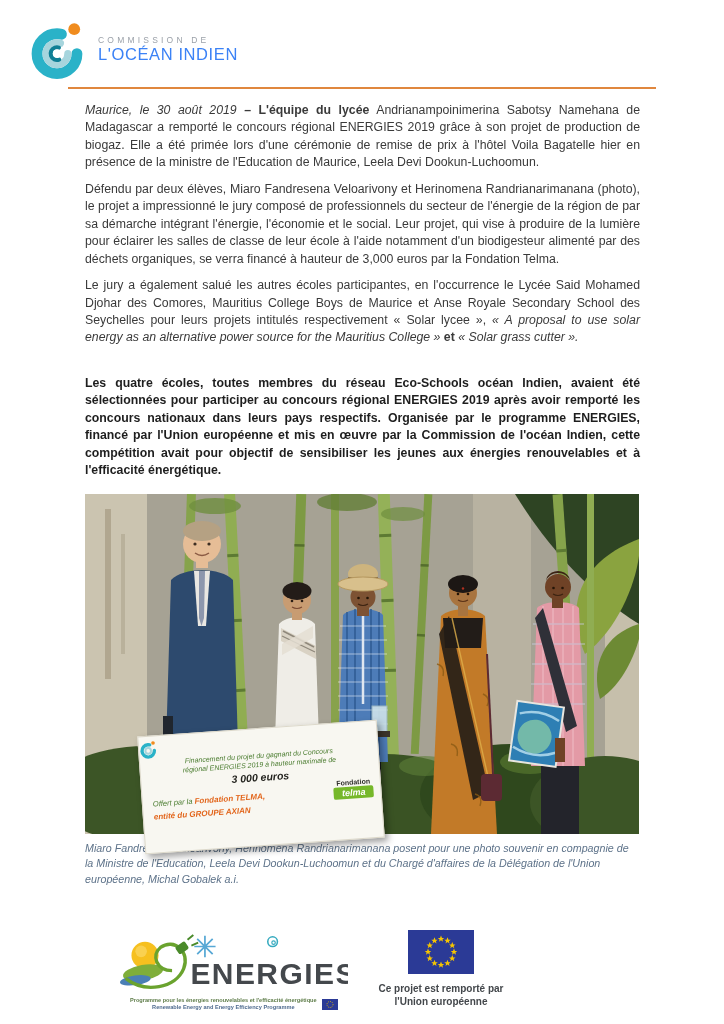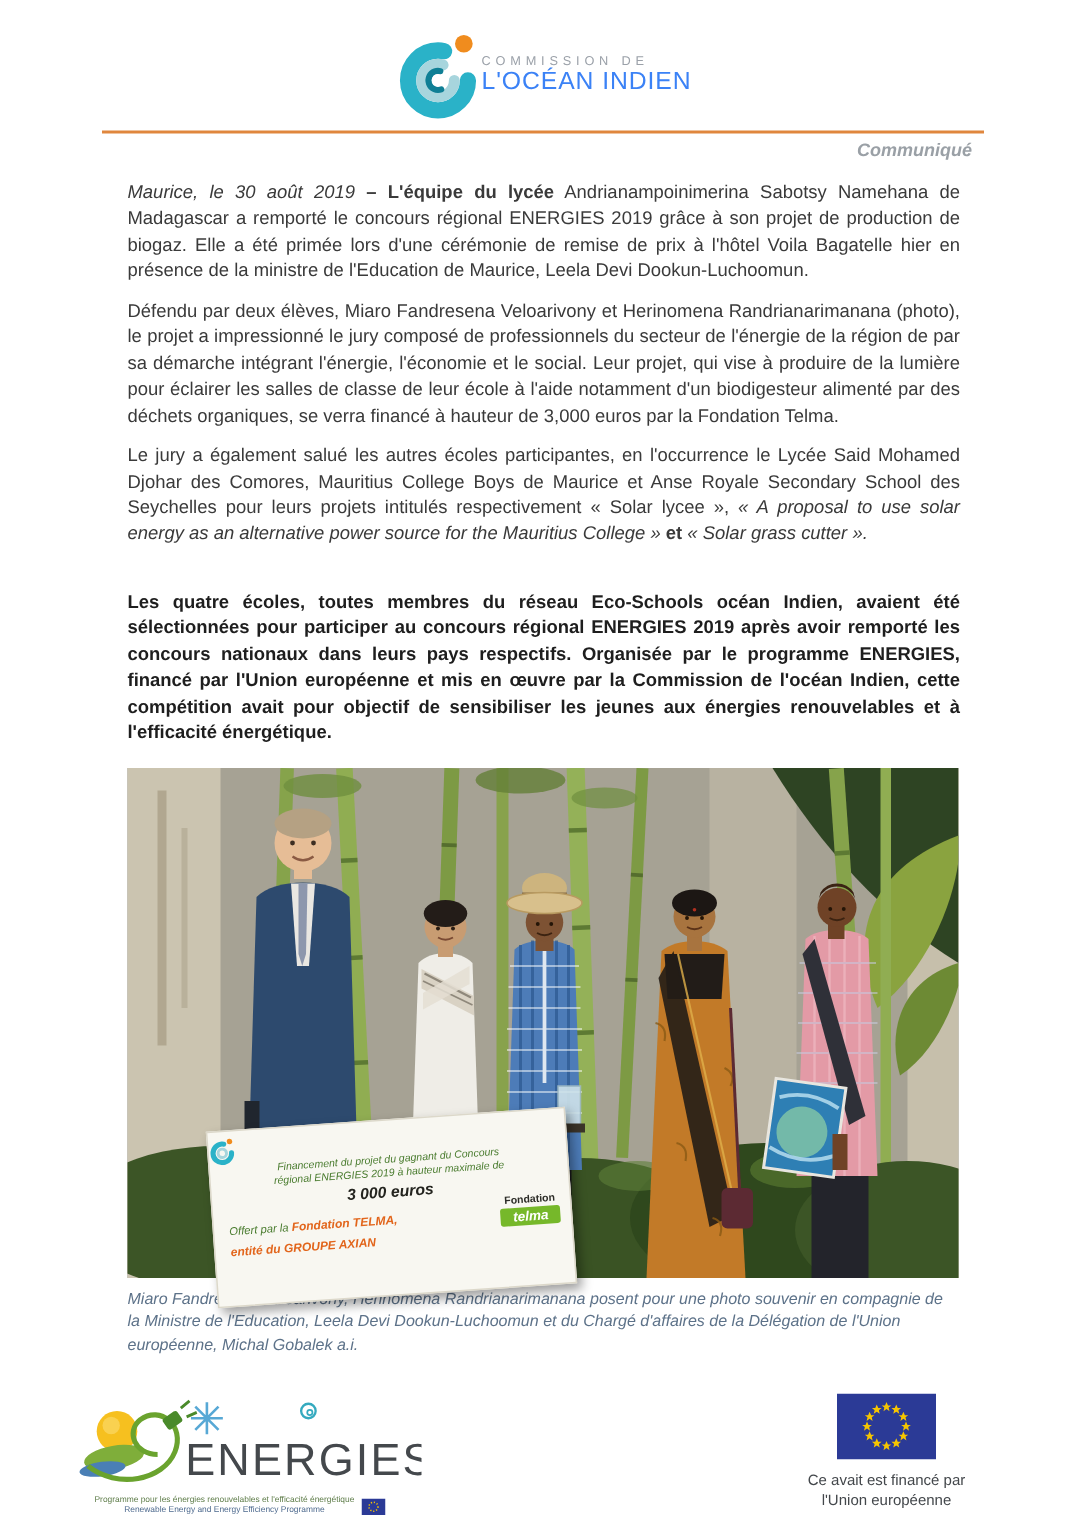--- a/index.html
+++ b/index.html
@@ -1,19 +1,19 @@
 <!DOCTYPE html>
 <html><head>
 <meta charset="utf-8">
 <style>
   html,body{margin:0;padding:0;background:#ffffff;}
   .page{position:relative;width:724px;height:1024px;background:#fff;overflow:hidden;
         font-family:"Liberation Sans",sans-serif;color:#3a3a3a;}
   
-  .header{padding-top:20px;display:flex;justify-content:center;align-items:center;}
+  .header{padding-top:20px;display:flex;justify-content:flex-start;align-items:center;gap:12px;margin-left:28px;}
   .org-name{line-height:1.15;}
   .org-line1{font-size:8.5px;letter-spacing:3.2px;color:#9ba1a9;}
   .org-line2{font-size:16.5px;letter-spacing:.6px;color:#3b82f6;}
   .rule{margin:7px 68px 0;border:none;border-top:2px solid #e0873e;height:0;}
   .communique{margin-top:4px;padding-right:76px;text-align:right;color:#9aa0a6;
               font-weight:bold;font-style:italic;font-size:12px;}
   .title{margin-top:11px;text-align:center;color:#ED7D31;font-weight:bold;font-size:13.4px;}
   
   .content{padding:0 84px 0 85px;}
   p.body-par{font-size:12.3px;line-height:1.42;text-align:justify;margin:9px 0 0;}
@@ -34,22 +34,22 @@
   .check-left{text-align:left;line-height:1.3;}
   .cg{color:#4a7c2f;font-size:7.5px;font-style:italic;}
   .co{color:#e2651b;font-size:8px;font-weight:bold;font-style:italic;}
   .telma-logo{text-align:center;margin-top:1px;}
   .telma-top{font-size:7px;font-weight:bold;color:#2d2d28;}
   .telma-badge{margin-top:1px;background:#76b82a;color:#fff;font-weight:bold;font-style:italic;
                font-size:9px;padding:1px 8px;border-radius:2px;}
   
   .caption{width:554px;margin-top:7px;font-style:italic;color:#5d7289;font-size:10.7px;line-height:1.48;}
   
-  .footer{position:absolute;left:0;right:0;bottom:12px;padding:0 58px 0 49px;display:flex;
-          justify-content:space-between;align-items:flex-start;}
+  .footer{position:absolute;left:0;right:0;bottom:12px;padding:0 58px 0 116px;display:flex;
+          align-items:flex-start;font-weight:bold;}
   .energies-block{width:250px;}
   .energies-sub{display:flex;align-items:center;gap:5px;margin-top:1px;padding-left:14px;}
   .energies-sub-lines{line-height:1.35;}
   .esub1{font-size:5.6px;color:#5f7d4a;}
   .esub2{font-size:5.6px;color:#4f6b8f;text-align:center;}
   .eu-block{width:150px;display:flex;flex-direction:column;align-items:center;}
   .eu-caption{margin-top:8px;font-size:10px;color:#43474b;text-align:center;line-height:1.35;}
 </style>
 </head>
 <body>
@@ -65,21 +65,20 @@
       <circle cx="51" cy="9" r="6.5" fill="#f08c1e"></circle>
     </svg>
     <div class="org-name">
       <div class="org-line1">COMMISSION DE</div>
       <div class="org-line2">L'OCÉAN INDIEN</div>
     </div>
   </div>
 
   <hr class="rule">
 
-  <div class="communique">Communiqué</div>
 
 
   <div class="content">
     <p class="body-par first"><span class="bi">Maurice, le 30 août 2019</span><span class="b"> – </span><span class="b">L'équipe du lycée</span><span> Andrianampoinimerina Sabotsy Namehana de Madagascar a remporté le concours régional ENERGIES 2019 grâce à son projet de production de biogaz. Elle a été primée lors d'une cérémonie de remise de prix à l'hôtel Voila Bagatelle hier en présence de la ministre de l'Education de Maurice, Leela Devi Dookun-Luchoomun.</span></p>
 
     <p class="body-par">Défendu par deux élèves, Miaro Fandresena Veloarivony et Herinomena Randrianarimanana (photo), le projet a impressionné le jury composé de professionnels du secteur de l'énergie de la région de par sa démarche intégrant l'énergie, l'économie et le social. Leur projet, qui vise à produire de la lumière pour éclairer les salles de classe de leur école à l'aide notamment d'un biodigesteur alimenté par des déchets organiques, se verra financé à hauteur de 3,000 euros par la Fondation Telma.</p>
 
     <p class="body-par"><span>Le jury a également salué les autres écoles participantes, en l'occurrence le Lycée Said Mohamed Djohar des Comores, Mauritius College Boys de Maurice et Anse Royale Secondary School des Seychelles pour leurs projets intitulés respectivement « </span><span class="i">Solar lycee</span><span> », </span><span class="bi">« A proposal to use solar energy as an alternative power source for the Mauritius College »</span><span class="b"> et </span><span class="bi">« Solar grass cutter ».</span></p>
 
     <p class="body-par p4">Les quatre écoles, toutes membres du réseau Eco-Schools océan Indien, avaient été sélectionnées pour participer au concours régional ENERGIES 2019 après avoir remporté les concours nationaux dans leurs pays respectifs. Organisée par le programme ENERGIES, financé par l'Union européenne et mis en œuvre par la Commission de l'océan Indien, cette compétition avait pour objectif de sensibiliser les jeunes aux énergies renouvelables et à l'efficacité énergétique.</p>
@@ -310,19 +309,19 @@
         <use href="#star" transform="translate(33,22) rotate(120) translate(0,-13) rotate(-120)"></use>
         <use href="#star" transform="translate(33,22) rotate(150) translate(0,-13) rotate(-150)"></use>
         <use href="#star" transform="translate(33,22) rotate(180) translate(0,-13) rotate(-180)"></use>
         <use href="#star" transform="translate(33,22) rotate(210) translate(0,-13) rotate(-210)"></use>
         <use href="#star" transform="translate(33,22) rotate(240) translate(0,-13) rotate(-240)"></use>
         <use href="#star" transform="translate(33,22) rotate(270) translate(0,-13) rotate(-270)"></use>
         <use href="#star" transform="translate(33,22) rotate(300) translate(0,-13) rotate(-300)"></use>
         <use href="#star" transform="translate(33,22) rotate(330) translate(0,-13) rotate(-330)"></use>
       </svg>
       <div class="eu-caption">
-        <span>Ce avait est financé par</span><br>
+        <span>Ce projet est remporté par</span><br>
         <span>l'Union européenne</span>
       </div>
     </div>
   </div>
 
 </div>
 
 </body></html>

